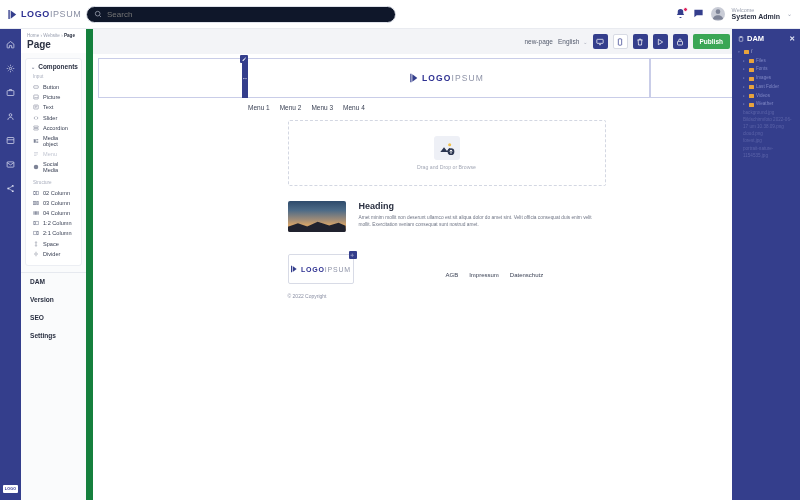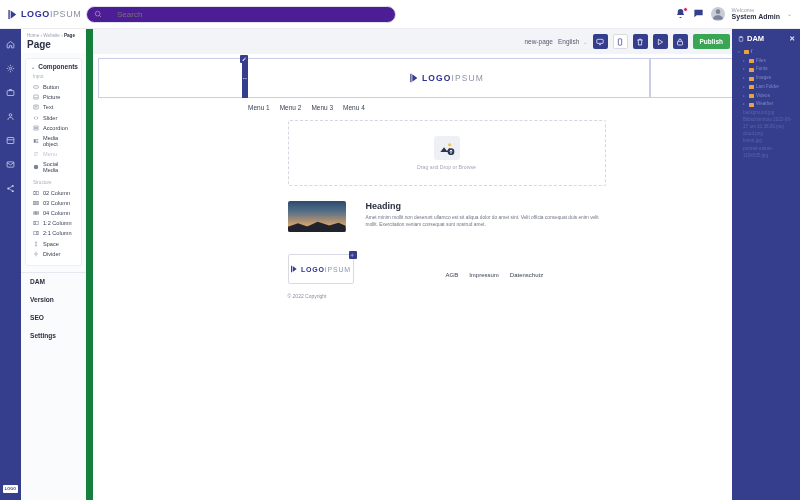--- a/index.html
+++ b/index.html
@@ -23,22 +23,22 @@
     width: 78px; height: 28px; display: flex; align-items: center;
     padding-left: 7px; gap: 3px;
   }
   .brand-mark { width: 11px; height: 11px; flex: 0 0 auto; }
   .brand-text { font-size: 9px; font-weight: 700; letter-spacing: .6px; white-space: nowrap; }
   .brand-text .b1 { color: #2e3192; }
   .brand-text .b2 { color: #8a8fa3; font-weight: 400; }
 
   .search-wrap {
     margin-left: 8px; width: 310px; height: 17px;
-    border: 1px solid #dfe2ea; border-radius: 9px; background: #4c1d95;
-    display: flex; align-items: center; padding: 0 7px; gap: 15px;
+    border: 1px solid #dfe2ea; border-radius: 9px; background: #0f172a;
+    display: flex; align-items: center; padding: 0 7px; gap: 5px;
   }
   .search-wrap svg { width: 8px; height: 8px; flex: 0 0 auto; }
   .search-input {
     border: none; outline: none; font-size: 8px; color: #9aa0b0;
     font-family: "Liberation Sans", sans-serif; width: 100%; background: transparent;
   }
   .topbar-right {
     margin-left: auto; display: flex; align-items: center; gap: 7px; padding-right: 8px;
   }
   .ticon { position: relative; width: 11px; height: 11px; cursor: pointer; }
@@ -185,21 +185,21 @@
     gap: 4px; cursor: pointer;
   }
   .dz-icon {
     width: 26px; height: 24px; background: #eef0f6; border-radius: 3px;
     display: flex; align-items: center; justify-content: center;
   }
   .dz-text { font-size: 5.2px; color: #a3a8b6; }
 
   
   .media-row {
-    margin: 15px auto 0 auto; width: 318px; display: flex; gap: 20px; align-items: flex-start;
+    margin: 15px auto 0 auto; width: 318px; display: flex; gap: 13px; align-items: flex-start;
   }
   .media-thumb {
     width: 58px; height: 31px; border-radius: 2px; flex: 0 0 auto;
     background: linear-gradient(180deg,#2e4a6b 0%,#4d6b87 30%,#9e8b78 60%,#d6a468 78%,#3a3a4a 100%);
     position: relative; overflow: hidden;
   }
   .media-thumb::after {
     content: ""; position: absolute; left: 0; bottom: 0; width: 100%; height: 40%;
     background: #20222e; clip-path: polygon(0 60%, 18% 30%, 34% 55%, 52% 18%, 72% 48%, 88% 26%, 100% 50%, 100% 100%, 0 100%);
   }

